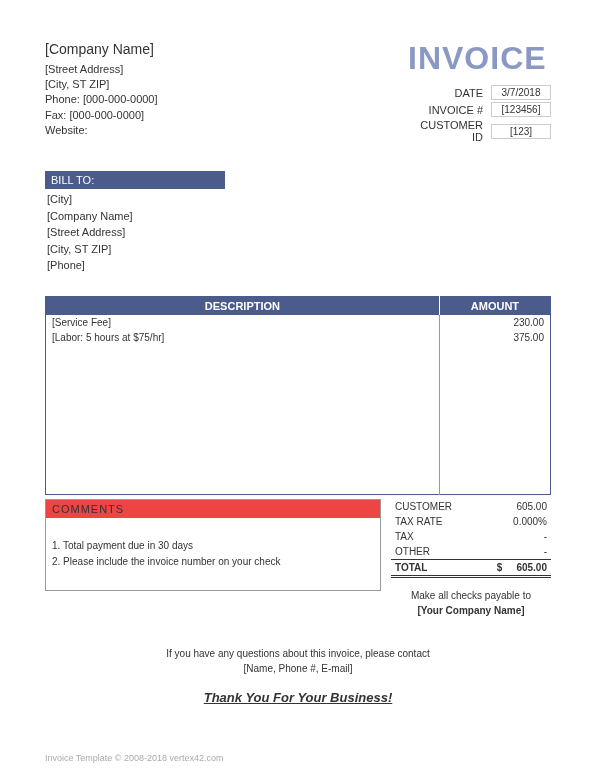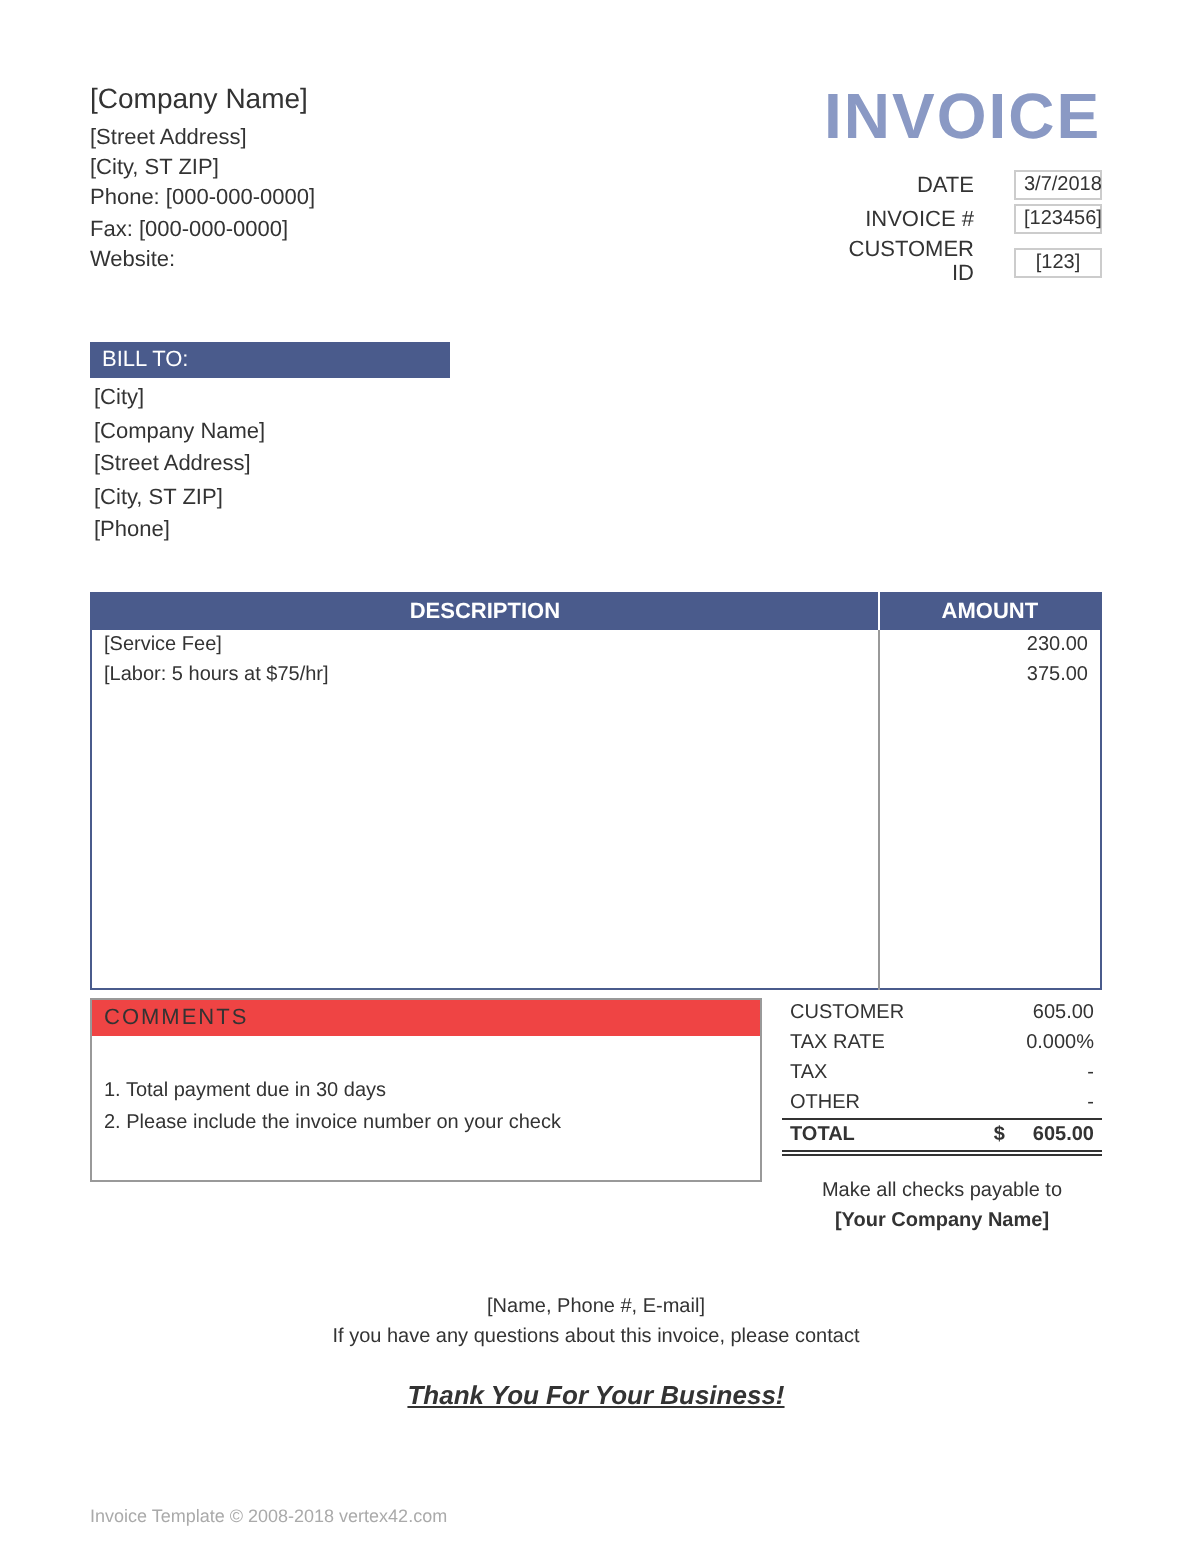--- a/index.html
+++ b/index.html
@@ -2,23 +2,23 @@
 <html><head>
   <meta charset="utf-8">
   <style>
     * { box-sizing: border-box; margin: 0; padding: 0; }
     body { font-family: Arial, sans-serif; font-size: 11px; color: #333; background: #fff; width: 596px; height: 771px; padding: 40px 45px 15px 45px; position: relative; }
     .header-row { display: flex; justify-content: space-between; align-items: flex-start; }
     .company-info { line-height: 1.4; }
     .company-name { font-size: 14px; margin-bottom: 2px; }
     .invoice-title { font-size: 32px; font-weight: bold; color: #8a99c4; letter-spacing: 1px; }
     .meta-block { margin-top: 8px; display: flex; flex-direction: column; gap: 2px; align-items: flex-end; }
-    .meta-row { display: flex; gap: 20px; align-items: center; }
+    .meta-row { display: flex; gap: 8px; align-items: center; }
     .meta-label { text-align: right; width: 75px; }
-    .meta-value { width: 44px; text-align: center; border: 1px solid #ccc; padding: 1px 4px; font-size: 10px; }
+    .meta-value { width: 60px; text-align: center; border: 1px solid #ccc; padding: 1px 4px; font-size: 10px; }
     .bill-to { margin-top: 28px; }
     .bill-to-header { background: #4a5b8c; color: #fff; font-weight: normal; padding: 3px 6px; width: 180px; font-size: 11px; }
     .bill-to-body { line-height: 1.5; margin-top: 2px; padding-left: 2px; }
     .items-table { margin-top: 22px; border: 1px solid #4a5b8c; border-collapse: collapse; width: 100%; }
     .items-header { background: #4a5b8c; color: #fff; font-weight: bold; }
     .items-header td { padding: 3px 6px; text-align: center; font-size: 11px; }
     .items-header .desc-col { border-right: 1px solid #fff; }
     .items-body td { padding: 2px 6px; vertical-align: top; font-size: 10px; }
     .desc-col { width: 78%; }
     .amt-col { width: 22%; text-align: right; border-left: 1px solid #999; }
@@ -135,19 +135,19 @@
       </span>
     </div>
     <div class="payable">
       <div>Make all checks payable to</div>
       <div class="bold">[Your Company Name]</div>
     </div>
   </div>
 </div>
 
 <div class="contact-note">
+  <div>If you have any questions about this invoice, please contact</div>
   <div>[Name, Phone #, E-mail]</div>
-  <div>If you have any questions about this invoice, please contact</div>
 </div>
 
 <div class="thank-you">Thank You For Your Business!</div>
 
 <div class="footer">Invoice Template © 2008-2018 vertex42.com</div>
 
 </body></html>

